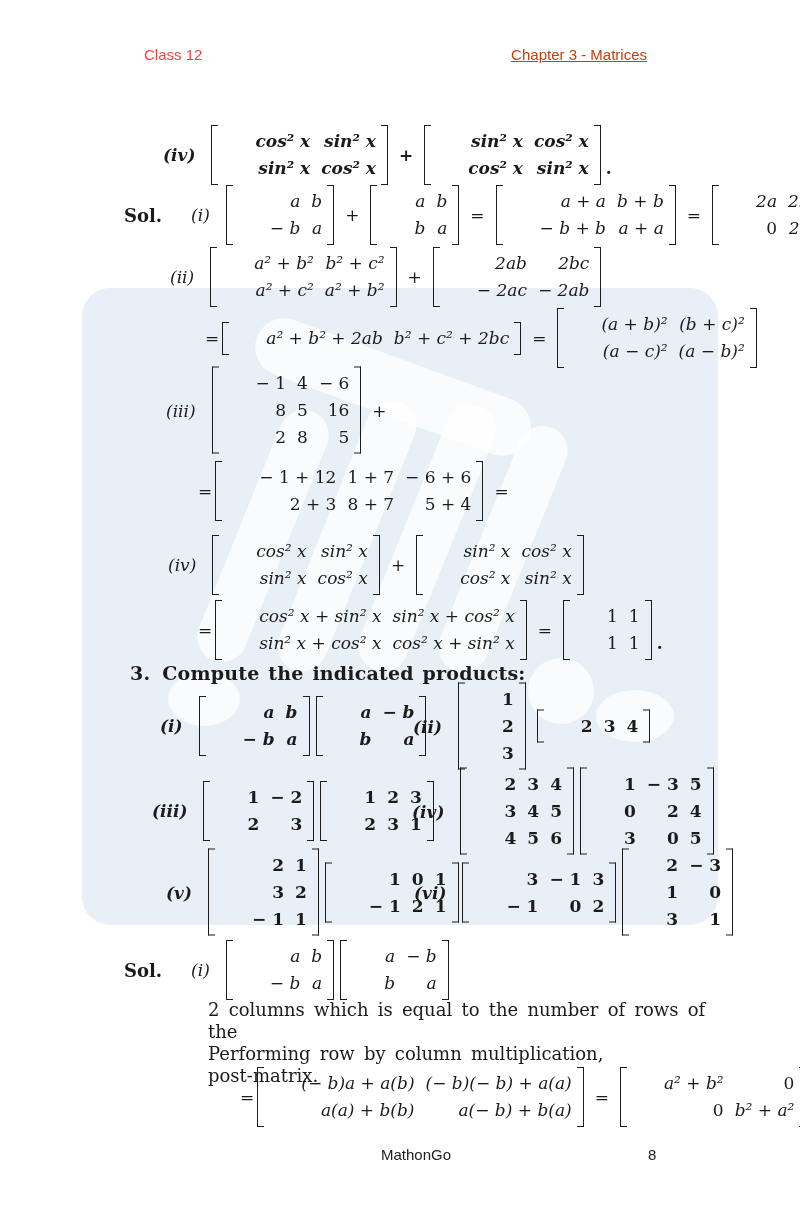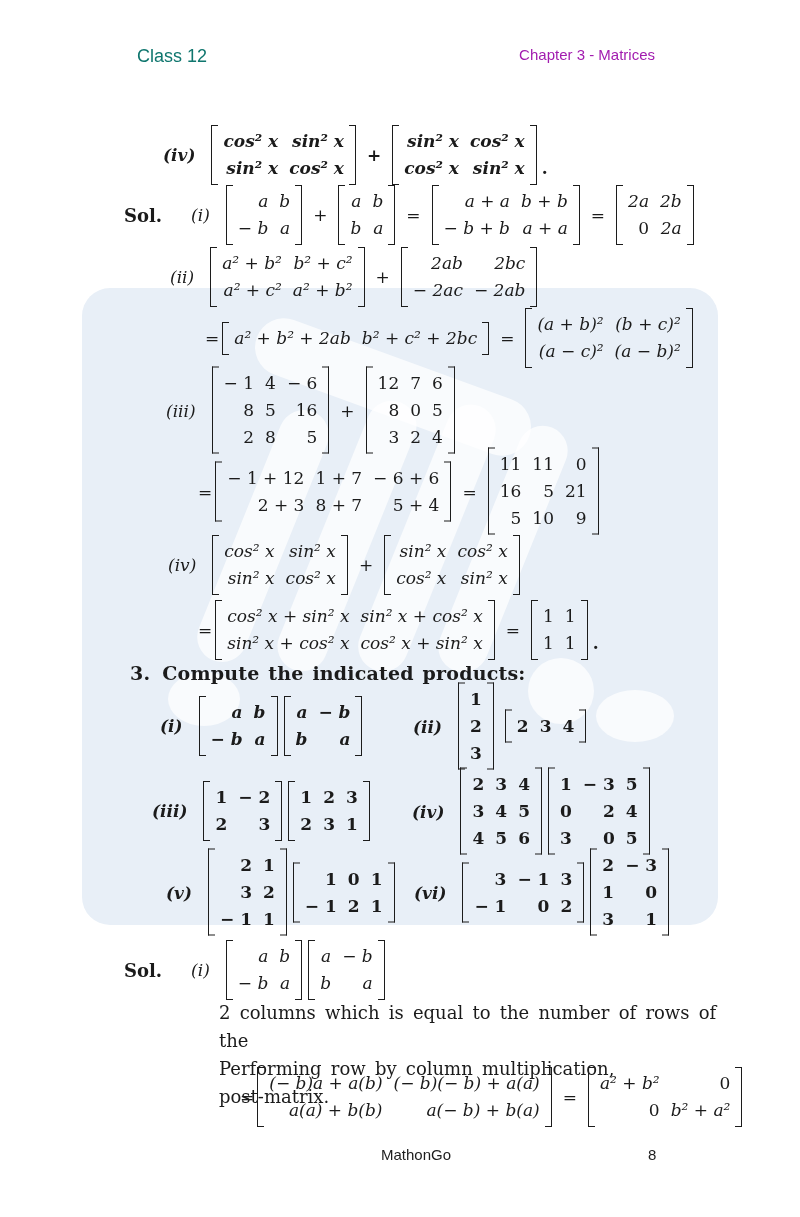--- a/index.html
+++ b/index.html
@@ -6,22 +6,22 @@
   body { background:#ffffff; }
   .page {
     position:relative; width:800px; height:1217px;
     background:#ffffff; overflow:hidden;
     font-family:"DejaVu Serif","Liberation Serif",serif;
     color:#1b1b1b; font-size:17px;
   }
   .sans { font-family:"Liberation Sans","DejaVu Sans",sans-serif; }
 
   
-  .hdr-left  { position:absolute; top:46px; left:137px; font-size:18px; color:#0f766e; }
-  .hdr-right { position:absolute; top:46px; right:145px; font-size:15px; color:#a21caf; }
+  .hdr-left  { position:absolute; top:46px; left:144px; font-size:15px; color:#ef4444; }
+  .hdr-right { position:absolute; top:46px; right:153px; font-size:15px; color:#c2410c;text-decoration:underline; }
   .ftr-brand { position:absolute; top:1146px; left:0; width:800px; text-align:center; font-size:15px; color:#1d1d1d;padding-left:32px; }
   .ftr-page  { position:absolute; top:1146px; left:648px; font-size:15px; color:#1d1d1d; }
 
   
   .band {
     position:absolute; left:82px; top:288px; width:636px; height:637px;
     background:#e8eff7; border-radius:28px; z-index:0;
   }
   .wm { position:absolute; z-index:1; background:rgba(255,255,255,0.72); }
   .wm-bar { width:50px; border-radius:26px; transform:rotate(22deg); }
@@ -37,31 +37,31 @@
   .lab  { font-style:italic; margin-right:13px; }
   .sol  { font-weight:bold; margin-right:29px; font-size:18px;margin-left:12px; }
   .op   { margin:0 8px; }
   .period { align-self:flex-end; padding-bottom:8px; margin-left:2px; font-weight:bold; }
 
   
   .mat { display:inline-block; position:relative; padding:3px 2px; margin:0 3px; }
   .mat::before, .mat::after { content:""; position:absolute; top:1px; bottom:1px; width:6px; }
   .mat::before { left:0;  border:1.6px solid #1c1c1c; border-right:none; }
   .mat::after  { right:0; border:1.6px solid #1c1c1c; border-left:none; }
-  .mt { display:table; border-collapse:separate; border-spacing:9px 2px; }
+  .mt { display:table; border-collapse:separate; border-spacing:9px 2px;padding-left:32px; }
   .mr { display:table-row; }
   .mc { display:table-cell; text-align:right; line-height:25px; padding:0 1px; }
   .it { font-style:italic; }
 
   .heading { font-size:19px; letter-spacing:0.2px; word-spacing:2px; }
   .heading .num { margin-right:12px; }
 
   .bodytext {
-    position:absolute; left:219px; top:999px; width:505px;
-    font-size:18px; line-height:28px; word-spacing:3.5px; z-index:2;
+    position:absolute; left:208px; top:999px; width:505px;
+    font-size:18px; line-height:22px; word-spacing:3.5px; z-index:2;
   }
   .soltext { font-size:18px; margin-left:10px; word-spacing:1.5px; }
 </style>
 </head>
 <body>
 
 <div class="page">
 
   <div class="hdr-left sans">Class 12</div>
   <div class="hdr-right sans">Chapter 3 - Matrices</div>
@@ -230,76 +230,38 @@
             <span class="mc">16</span>
           </span>
           <span class="mr">
             <span class="mc">2</span>
             <span class="mc">8</span>
             <span class="mc">5</span>
           </span>
         </span>
       </span>
     <span class="op">+</span>
-    <span class="mat">
-        <span class="mt">
-          <span class="mr">
-            <span class="mc">12</span>
-            <span class="mc">7</span>
-            <span class="mc">6</span>
-          </span>
-          <span class="mr">
-            <span class="mc">8</span>
-            <span class="mc">0</span>
-            <span class="mc">5</span>
-          </span>
-          <span class="mr">
-            <span class="mc">3</span>
-            <span class="mc">2</span>
-            <span class="mc">4</span>
-          </span>
-        </span>
-      </span>
   </div>
   <div class="grp" style="left:198px; top:491px;">
     <span>=</span>
     <span class="mat">
         <span class="mt">
           <span class="mr">
             <span class="mc">− 1 + 12</span>
             <span class="mc">1 + 7</span>
             <span class="mc">− 6 + 6</span>
           </span>
           <span class="mr">
             <span class="mc">2 + 3</span>
             <span class="mc">8 + 7</span>
             <span class="mc">5 + 4</span>
           </span>
         </span>
       </span>
     <span class="op">=</span>
-    <span class="mat">
-        <span class="mt">
-          <span class="mr">
-            <span class="mc">11</span>
-            <span class="mc">11</span>
-            <span class="mc">0</span>
-          </span>
-          <span class="mr">
-            <span class="mc">16</span>
-            <span class="mc">5</span>
-            <span class="mc">21</span>
-          </span>
-          <span class="mr">
-            <span class="mc">5</span>
-            <span class="mc">10</span>
-            <span class="mc">9</span>
-          </span>
-        </span>
-      </span>
   </div>
 
   <div class="grp" style="left:168px; top:565px;">
     <span class="lab">(iv)</span>
     <span class="mat">
         <span class="mt">
           <span class="mr">
             <span class="mc it">cos² x</span>
             <span class="mc it">sin² x</span>
           </span>

